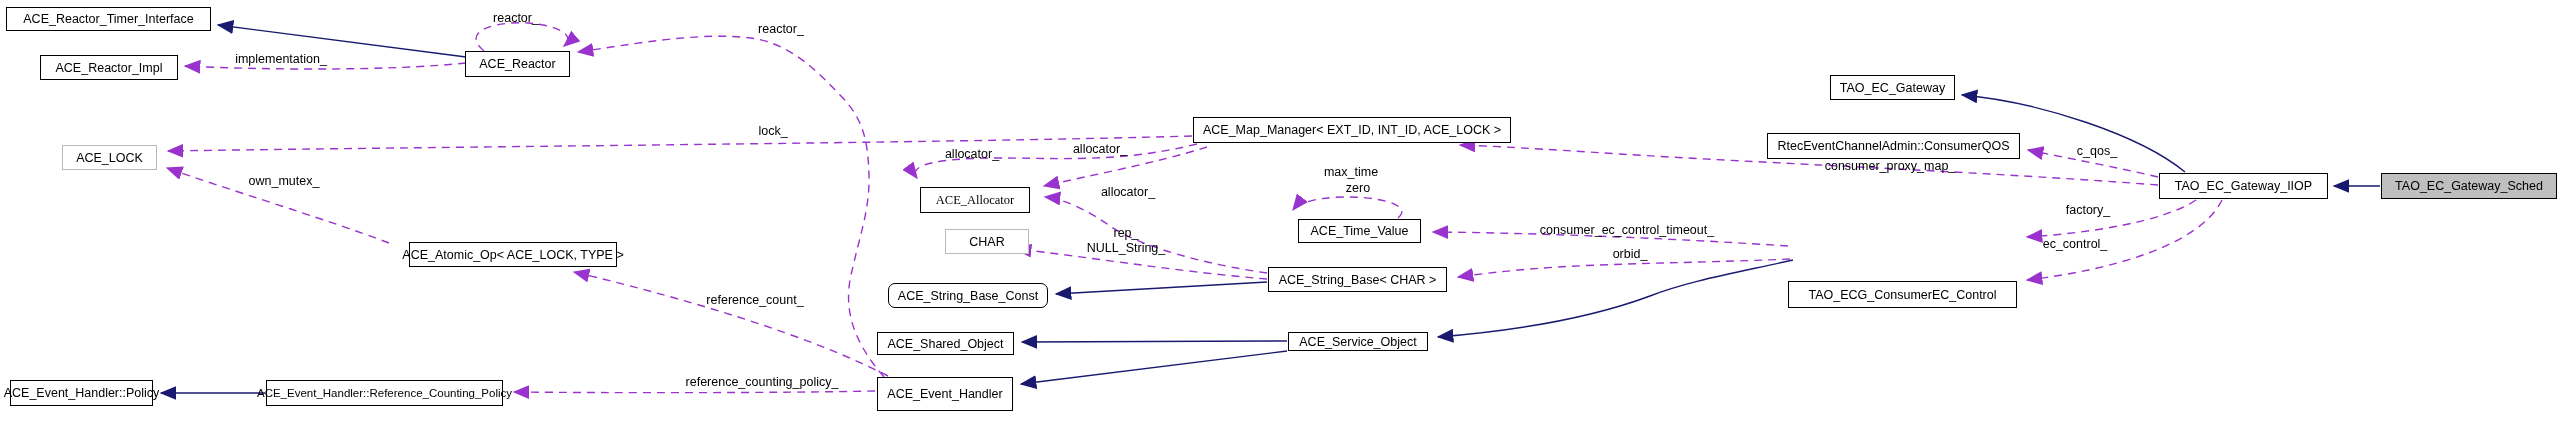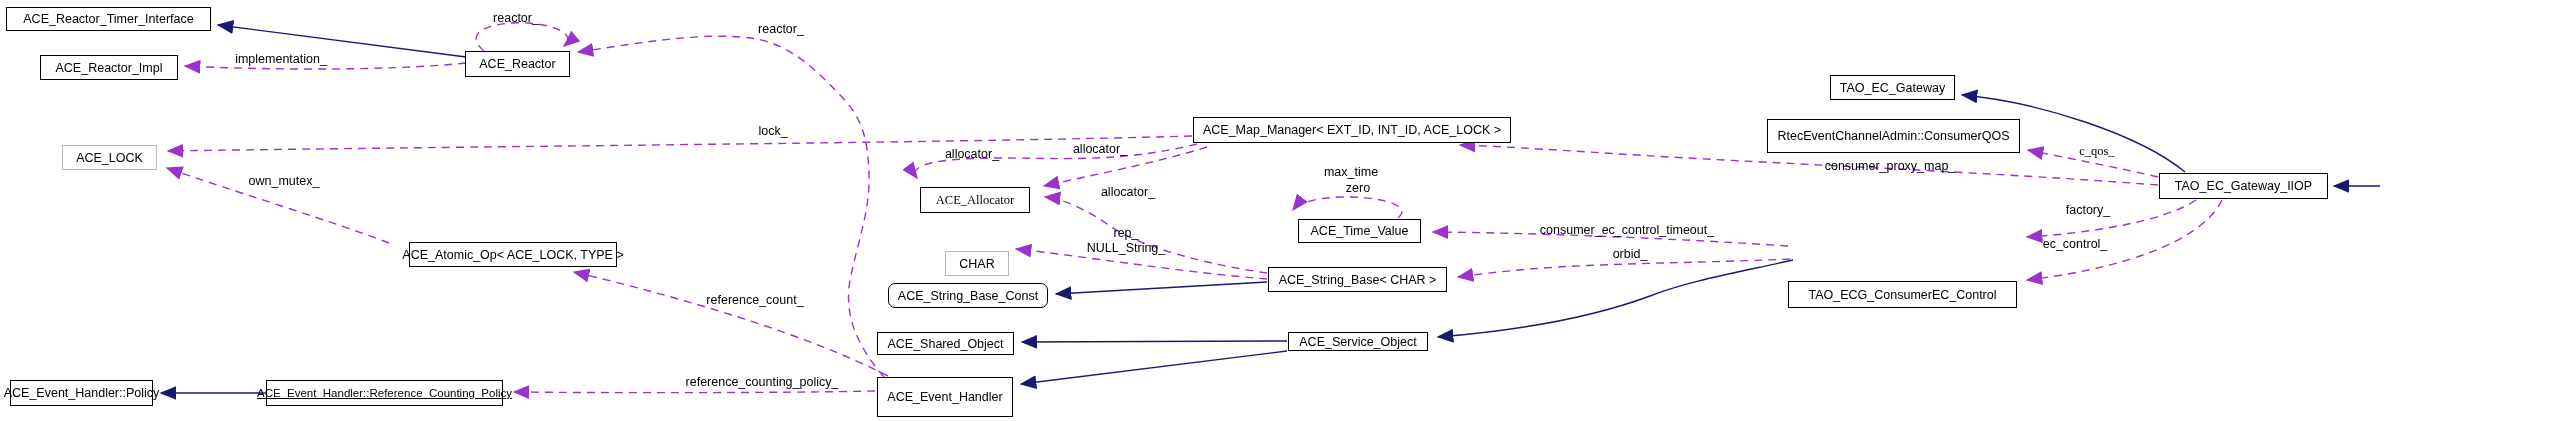--- a/index.html
+++ b/index.html
@@ -60,48 +60,49 @@
     <path class="use" marker-end="url(#ah-use)" d="M 1790 259 C 1700 263 1602 263 1530 269 C 1496 272 1472 275 1458 277"></path>
   </svg>
 
   <div class="node" style="left:6px;top:7px;width:205px;height:24px;">ACE_Reactor_Timer_Interface</div>
   <div class="node" style="left:40px;top:55px;width:138px;height:25px;">ACE_Reactor_Impl</div>
   <div class="node" style="left:465px;top:51px;width:105px;height:26px;">ACE_Reactor</div>
   <div class="node tpl" style="left:62px;top:145px;width:95px;height:25px;">ACE_LOCK</div>
   <div class="node" style="left:409px;top:242px;width:208px;height:25px;">ACE_Atomic_Op&lt; ACE_LOCK, TYPE &gt;</div>
   <div class="node" style="left:1193px;top:117px;width:318px;height:26px;">ACE_Map_Manager&lt; EXT_ID, INT_ID, ACE_LOCK &gt;</div>
   <div class="node" style="left:920px;top:187px;width:110px;height:26px;font-family:Liberation Serif, serif;">ACE_Allocator</div>
-  <div class="node tpl" style="left:945px;top:251px;width:64px;height:25px;">CHAR</div>
+  <div class="node tpl" style="left:945px;top:229px;width:84px;height:25px;">CHAR</div>
   <div class="node" style="left:888px;top:283px;width:160px;height:25px;border-radius:7px;">ACE_String_Base_Const</div>
   <div class="node" style="left:1268px;top:267px;width:179px;height:25px;">ACE_String_Base&lt; CHAR &gt;</div>
   <div class="node" style="left:1298px;top:219px;width:123px;height:24px;">ACE_Time_Value</div>
   <div class="node" style="left:877px;top:332px;width:137px;height:23px;">ACE_Shared_Object</div>
   <div class="node" style="left:1288px;top:332px;width:140px;height:19px;">ACE_Service_Object</div>
-  <div class="node" style="left:877px;top:377px;width:136px;height:40px;">ACE_Event_Handler</div>
+  <div class="node" style="left:877px;top:377px;width:136px;height:34px;">ACE_Event_Handler</div>
   <div class="node" style="left:10px;top:380px;width:143px;height:26px;">ACE_Event_Handler::Policy</div>
-  <div class="node" style="left:266px;top:380px;width:237px;height:26px;font-size:11.5px;text-decoration:underline;">ACE_Event_Handler::Reference_Counting_Policy</div>
+  <div class="node" style="left:266px;top:380px;width:237px;height:26px;font-size:11.5px;">ACE_Event_Handler::Reference_Counting_Policy</div>
   <div class="node" style="left:1830px;top:75px;width:125px;height:25px;">TAO_EC_Gateway</div>
-  <div class="node" style="left:1767px;top:119px;width:253px;height:34px;">RtecEventChannelAdmin::ConsumerQOS</div>
+  <div class="node" style="left:1767px;top:133px;width:253px;height:26px;">RtecEventChannelAdmin::ConsumerQOS</div>
   <div class="node" style="left:2159px;top:173px;width:169px;height:26px;">TAO_EC_Gateway_IIOP</div>
   <div class="node" style="left:1788px;top:281px;width:229px;height:27px;">TAO_ECG_ConsumerEC_Control</div>
+  <div class="node hl" style="left:2381px;top:173px;width:176px;height:26px;">TAO_EC_Gateway_Sched</div>
 
   <span class="elabel" style="left:281px;top:52px;">implementation_</span>
   <span class="elabel" style="left:516px;top:11px;">reactor_</span>
   <span class="elabel" style="left:781px;top:22px;">reactor_</span>
   <span class="elabel" style="left:773px;top:124px;">lock_</span>
   <span class="elabel" style="left:284px;top:174px;">own_mutex_</span>
   <span class="elabel" style="left:972px;top:147px;">allocator_</span>
   <span class="elabel" style="left:1100px;top:142px;">allocator_</span>
   <span class="elabel" style="left:1128px;top:185px;">allocator_</span>
   <span class="elabel" style="left:1126px;top:226px;">rep_</span>
   <span class="elabel" style="left:1126px;top:241px;">NULL_String_</span>
   <span class="elabel" style="left:1351px;top:165px;">max_time</span>
   <span class="elabel" style="left:1358px;top:181px;">zero</span>
   <span class="elabel" style="left:755px;top:293px;">reference_count_</span>
   <span class="elabel" style="left:762px;top:375px;">reference_counting_policy_</span>
   <span class="elabel" style="left:1890px;top:159px;">consumer_proxy_map_</span>
-  <span class="elabel" style="left:2097px;top:144px;font-family:Liberation Serif, serif;">c_qos_</span>
+  <span class="elabel" style="left:2097px;top:144px;">c_qos_</span>
   <span class="elabel" style="left:2088px;top:203px;">factory_</span>
   <span class="elabel" style="left:2075px;top:237px;">ec_control_</span>
   <span class="elabel" style="left:1627px;top:223px;">consumer_ec_control_timeout_</span>
   <span class="elabel" style="left:1630px;top:247px;">orbid_</span>
 
 </div>
 
 </body></html>

